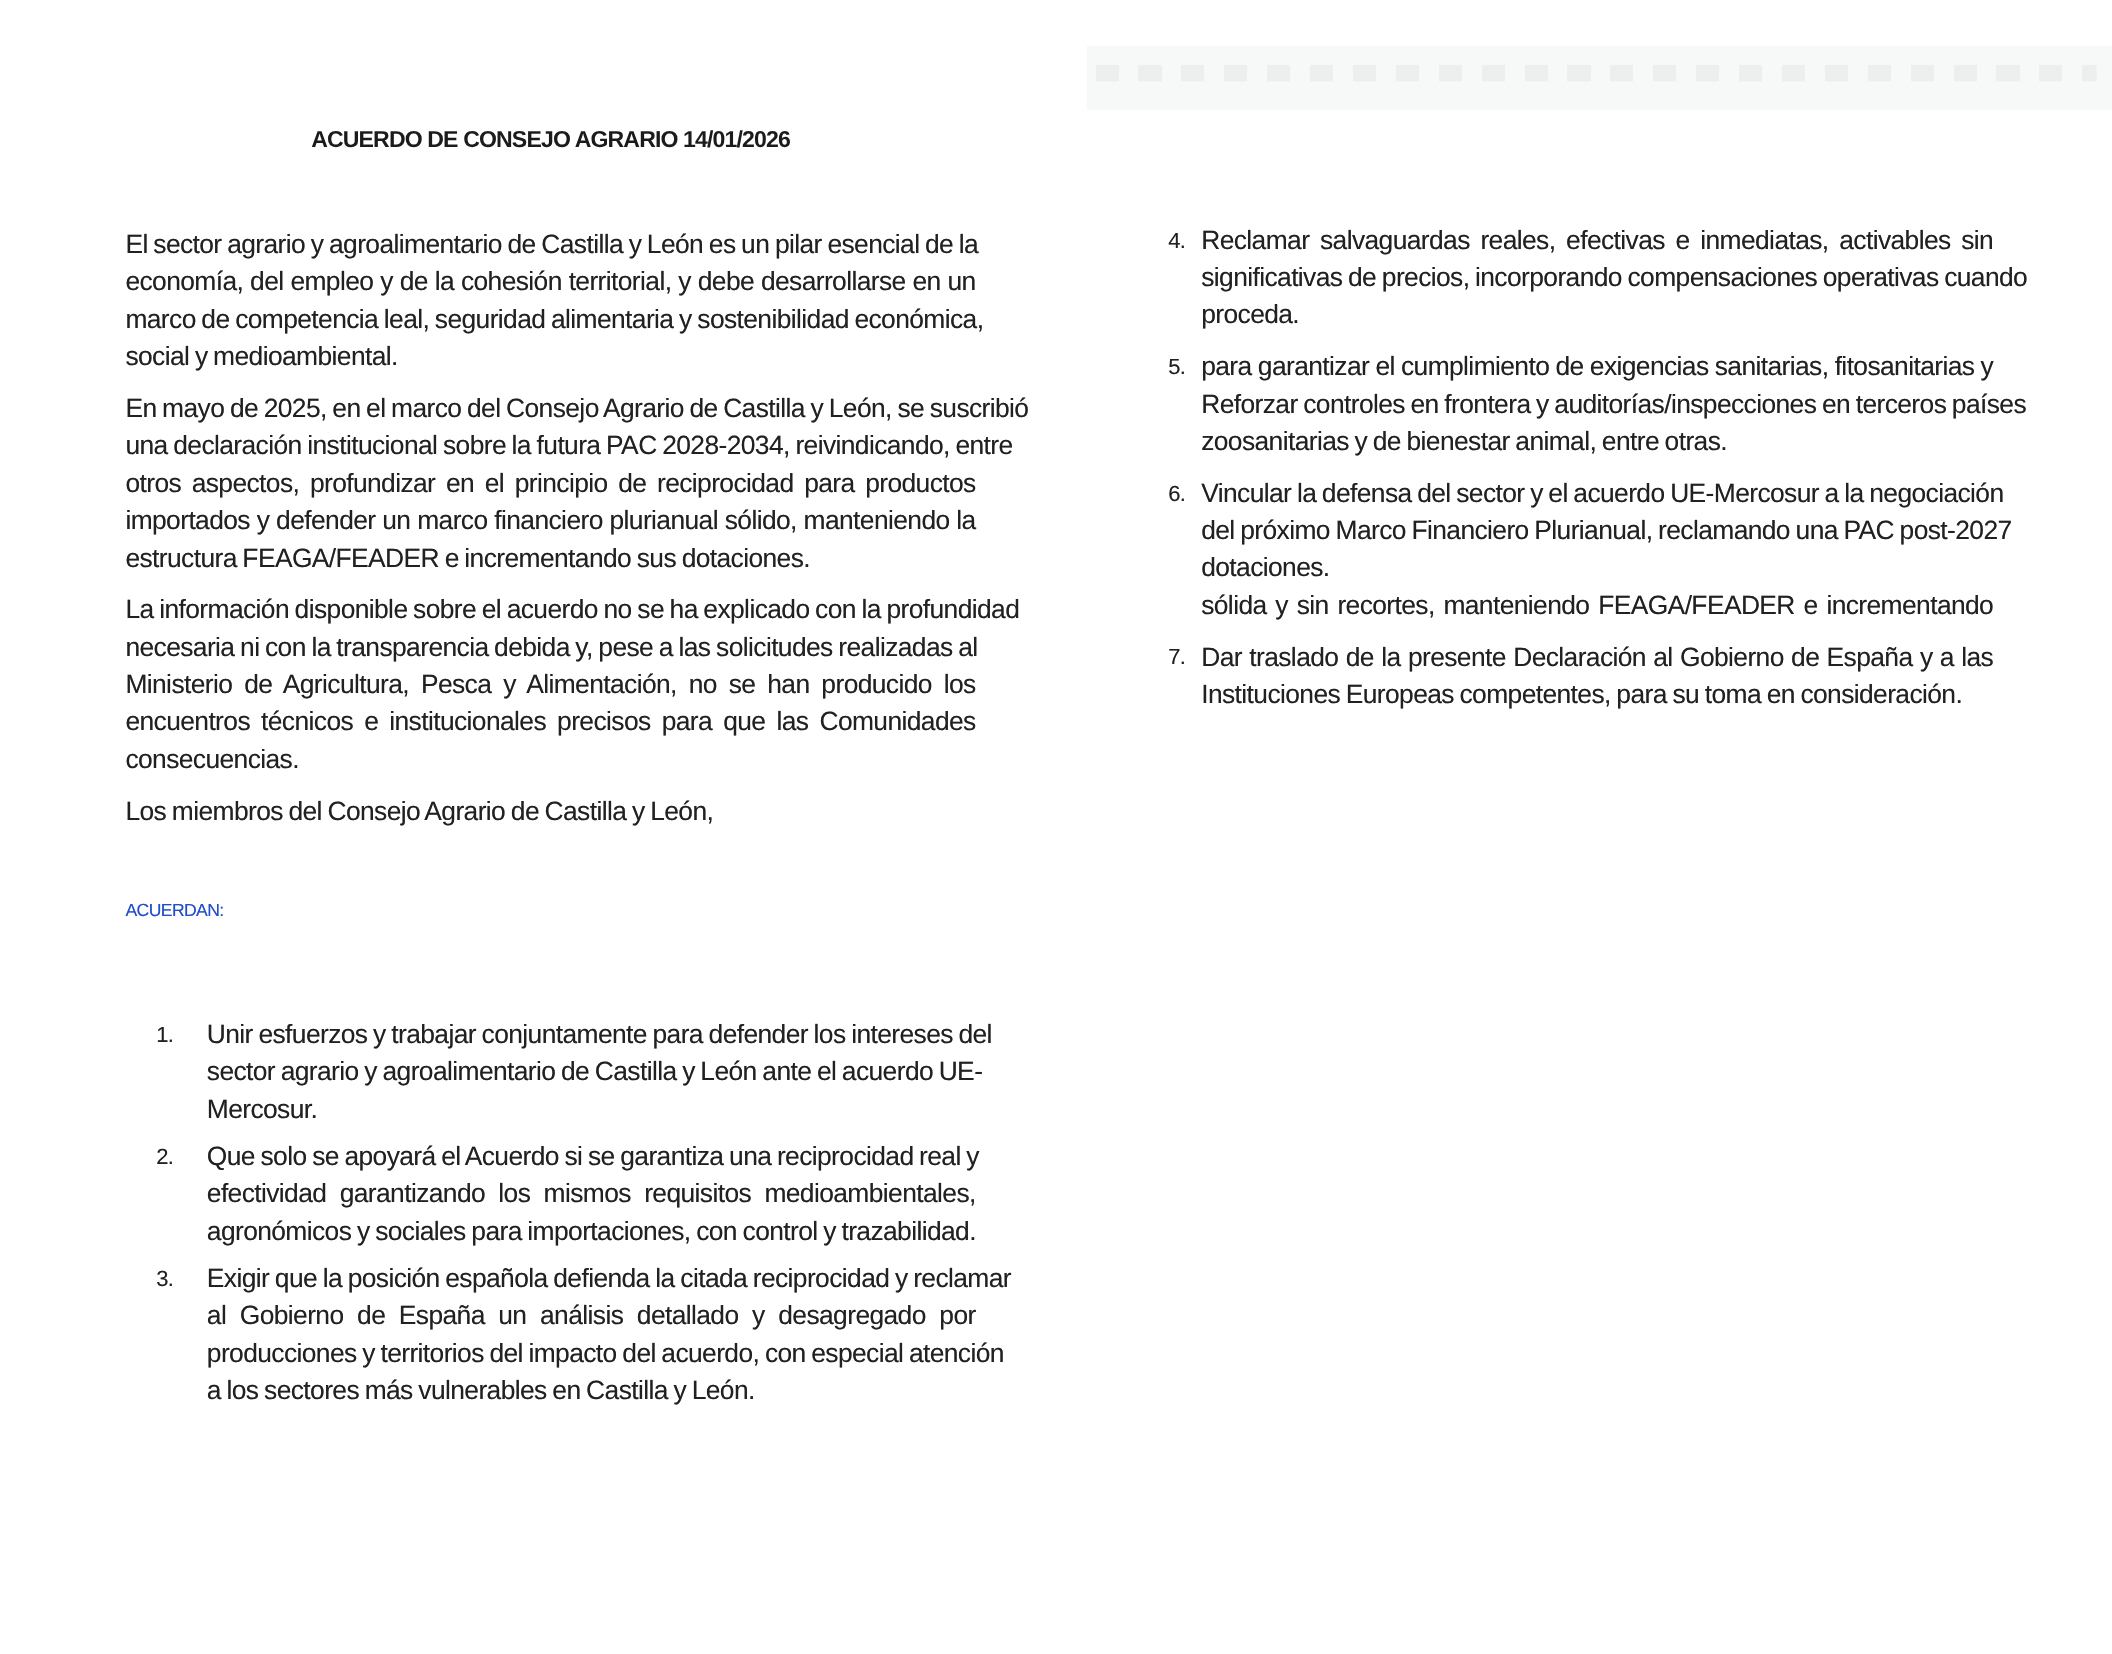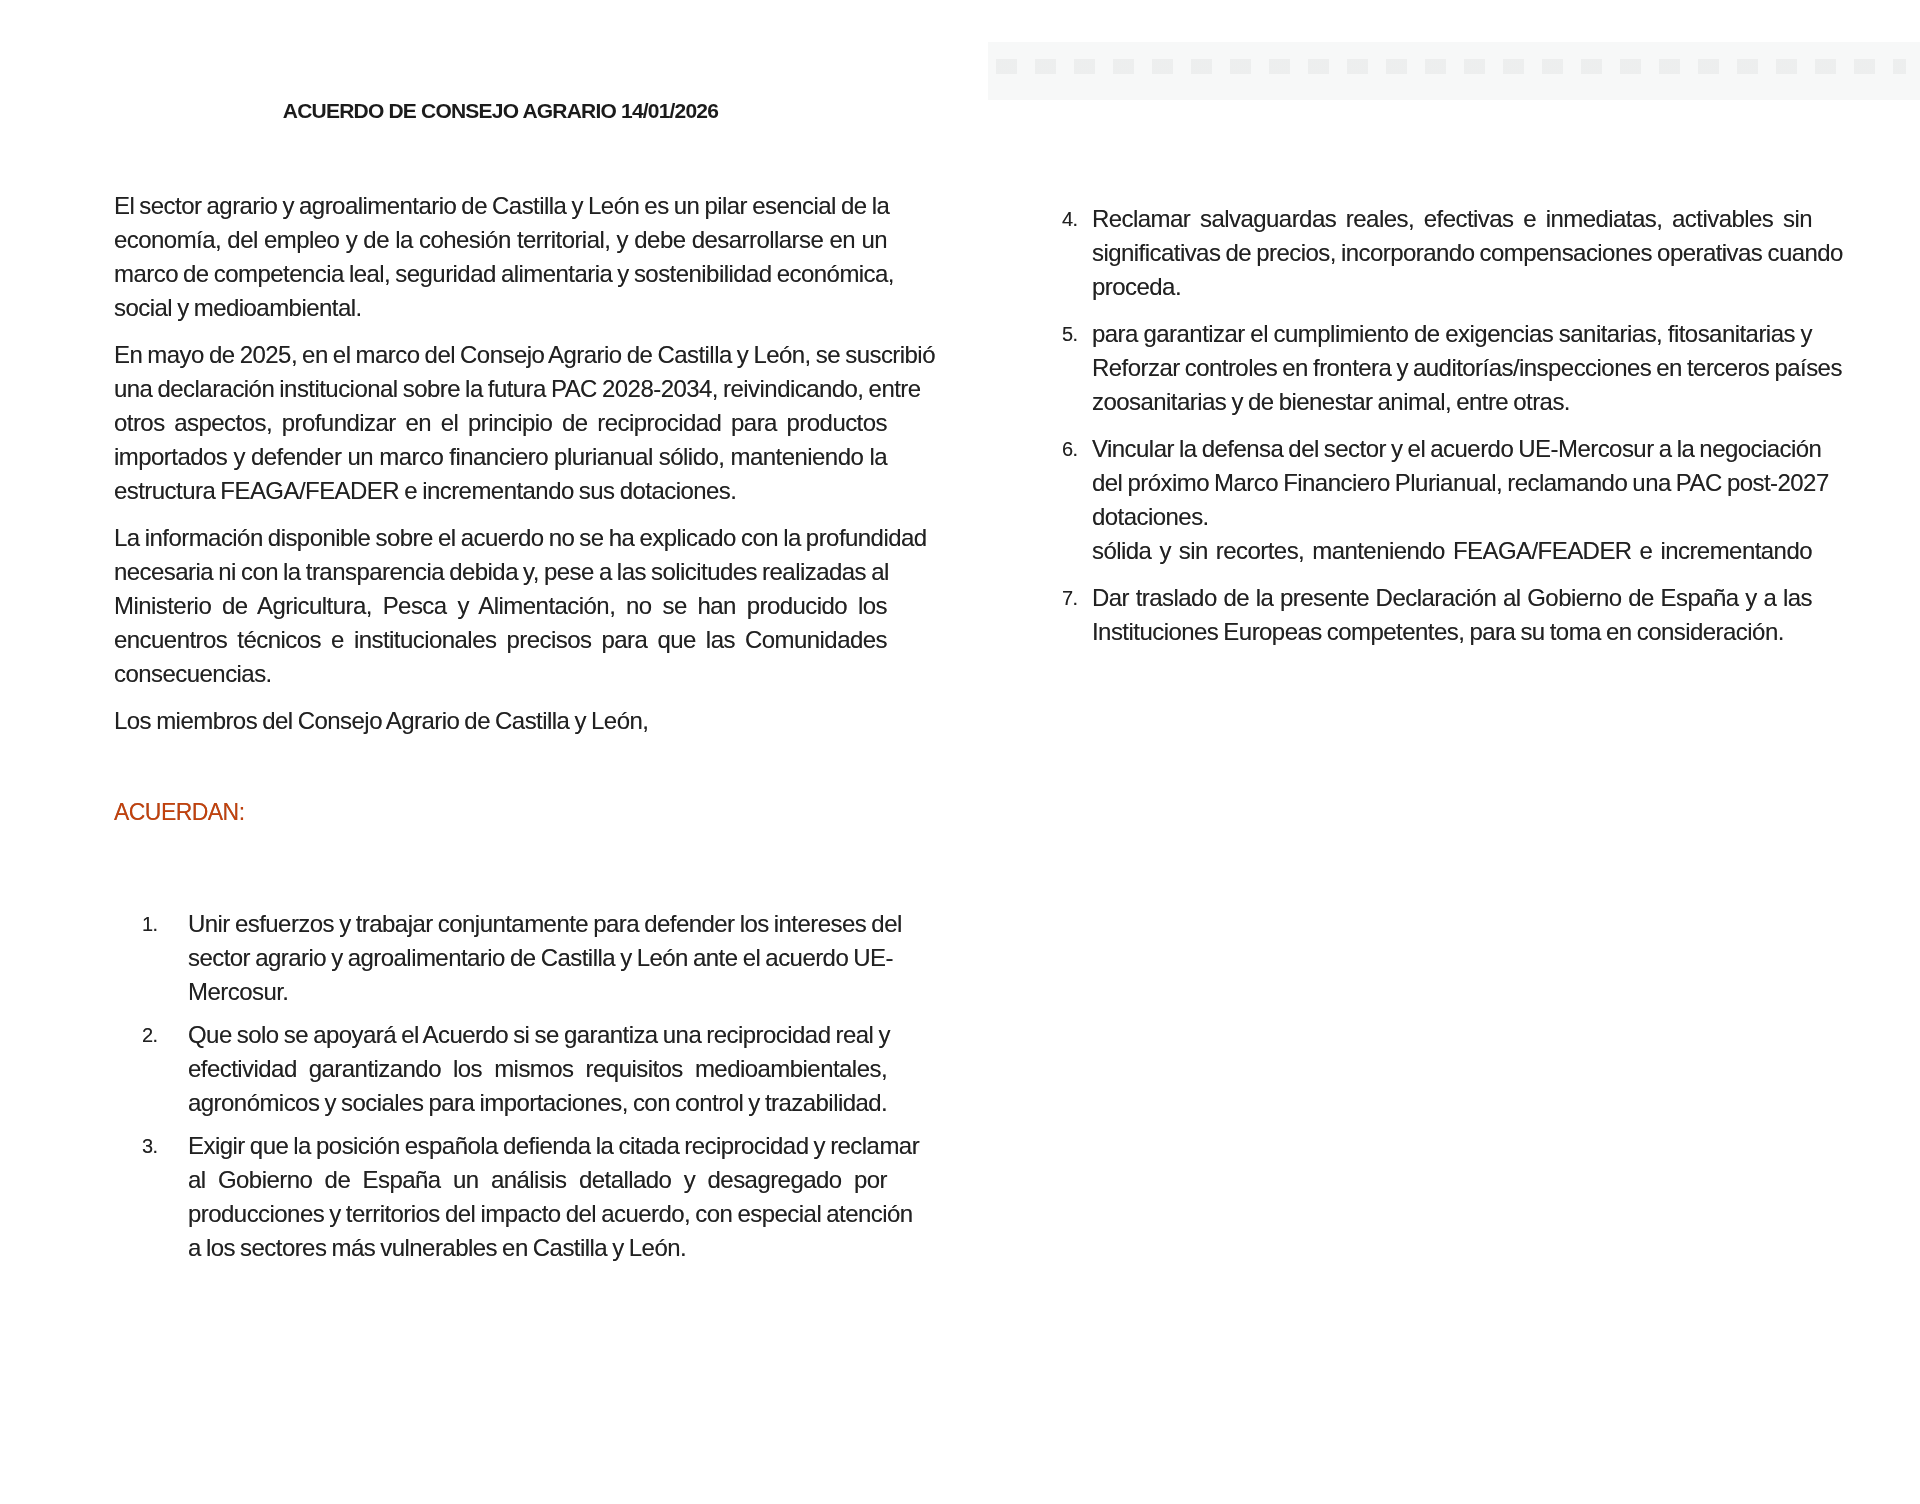--- a/index.html
+++ b/index.html
@@ -22,21 +22,21 @@
     background:var(--band);
   }
   .band::after{
     content:"";
     position:absolute;left:8px;right:14px;top:17px;height:15px;
     background:repeating-linear-gradient(90deg,
       rgba(118,124,124,0.08) 0px 21px,
       rgba(0,0,0,0) 21px 39px);
   }
   .col-left{
-    position:absolute;left:114px;top:96px;width:773px;
+    position:absolute;left:114px;top:113px;width:773px;
   }
   .col-right{
     position:absolute;left:1062px;top:202px;width:750px;
   }
   .doc-title{
     text-align:center;
     font-weight:bold;
     font-size:21px;
     line-height:30px;
     letter-spacing:-0.8px;
@@ -54,25 +54,25 @@
     height:34px;
     white-space:nowrap;
     text-align:justify;
     text-align-last:justify;
     text-shadow:0 0 0.5px rgba(45,45,45,0.45);
   }
   .tl-last{
     text-align-last:left;
   }
   .acuerdan{
-    font-size:23px;
+    font-size:16px;
     letter-spacing:-0.55px;
     line-height:34px;
     margin-top:57px;
-    color:#c2410c;
+    color:#1d4ed8;
     text-shadow:0 0 0.5px rgba(45,45,45,0.45);
   }
   .list{display:block;}
   .list-left{margin-left:28px;margin-top:78px;}
   .item{
     position:relative;
     margin:0 0 9px 0;
   }
   .col-right .item{margin:0 0 13px 0;}
   .list-left .item{padding-left:46px;}

